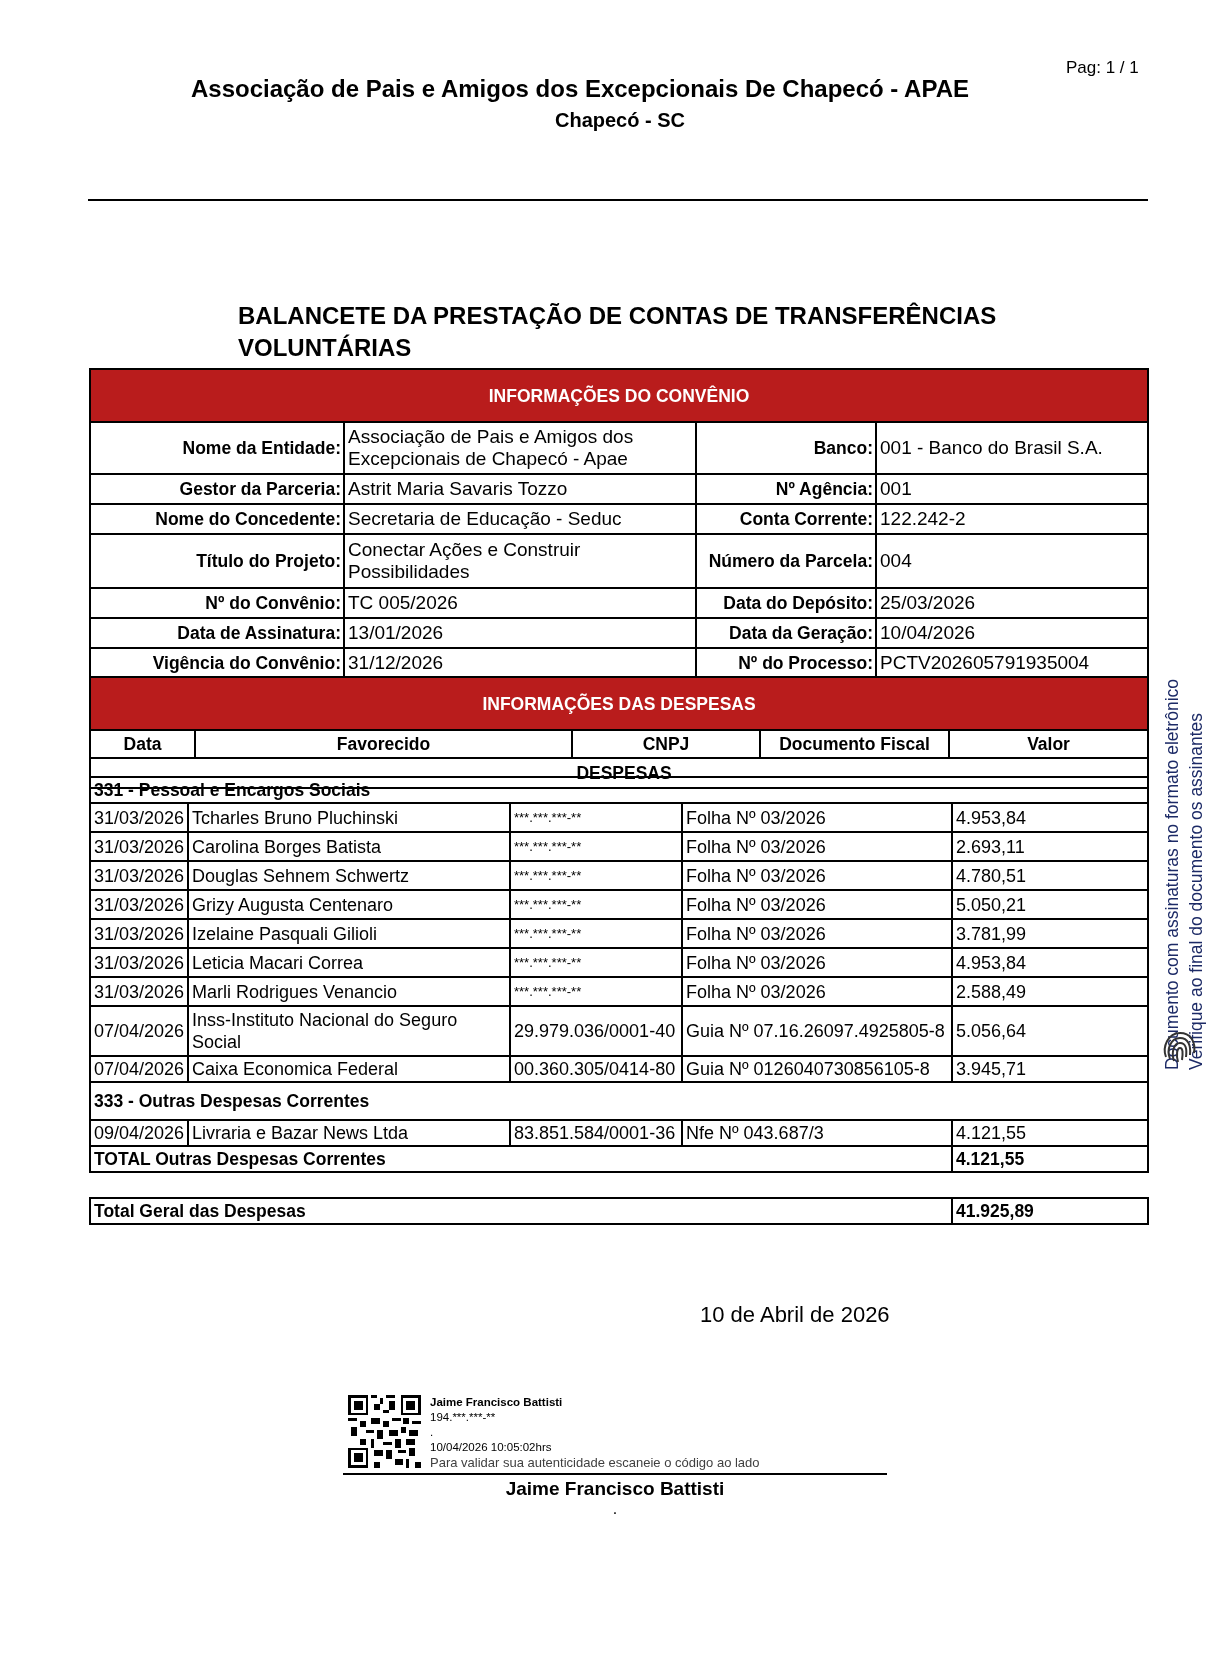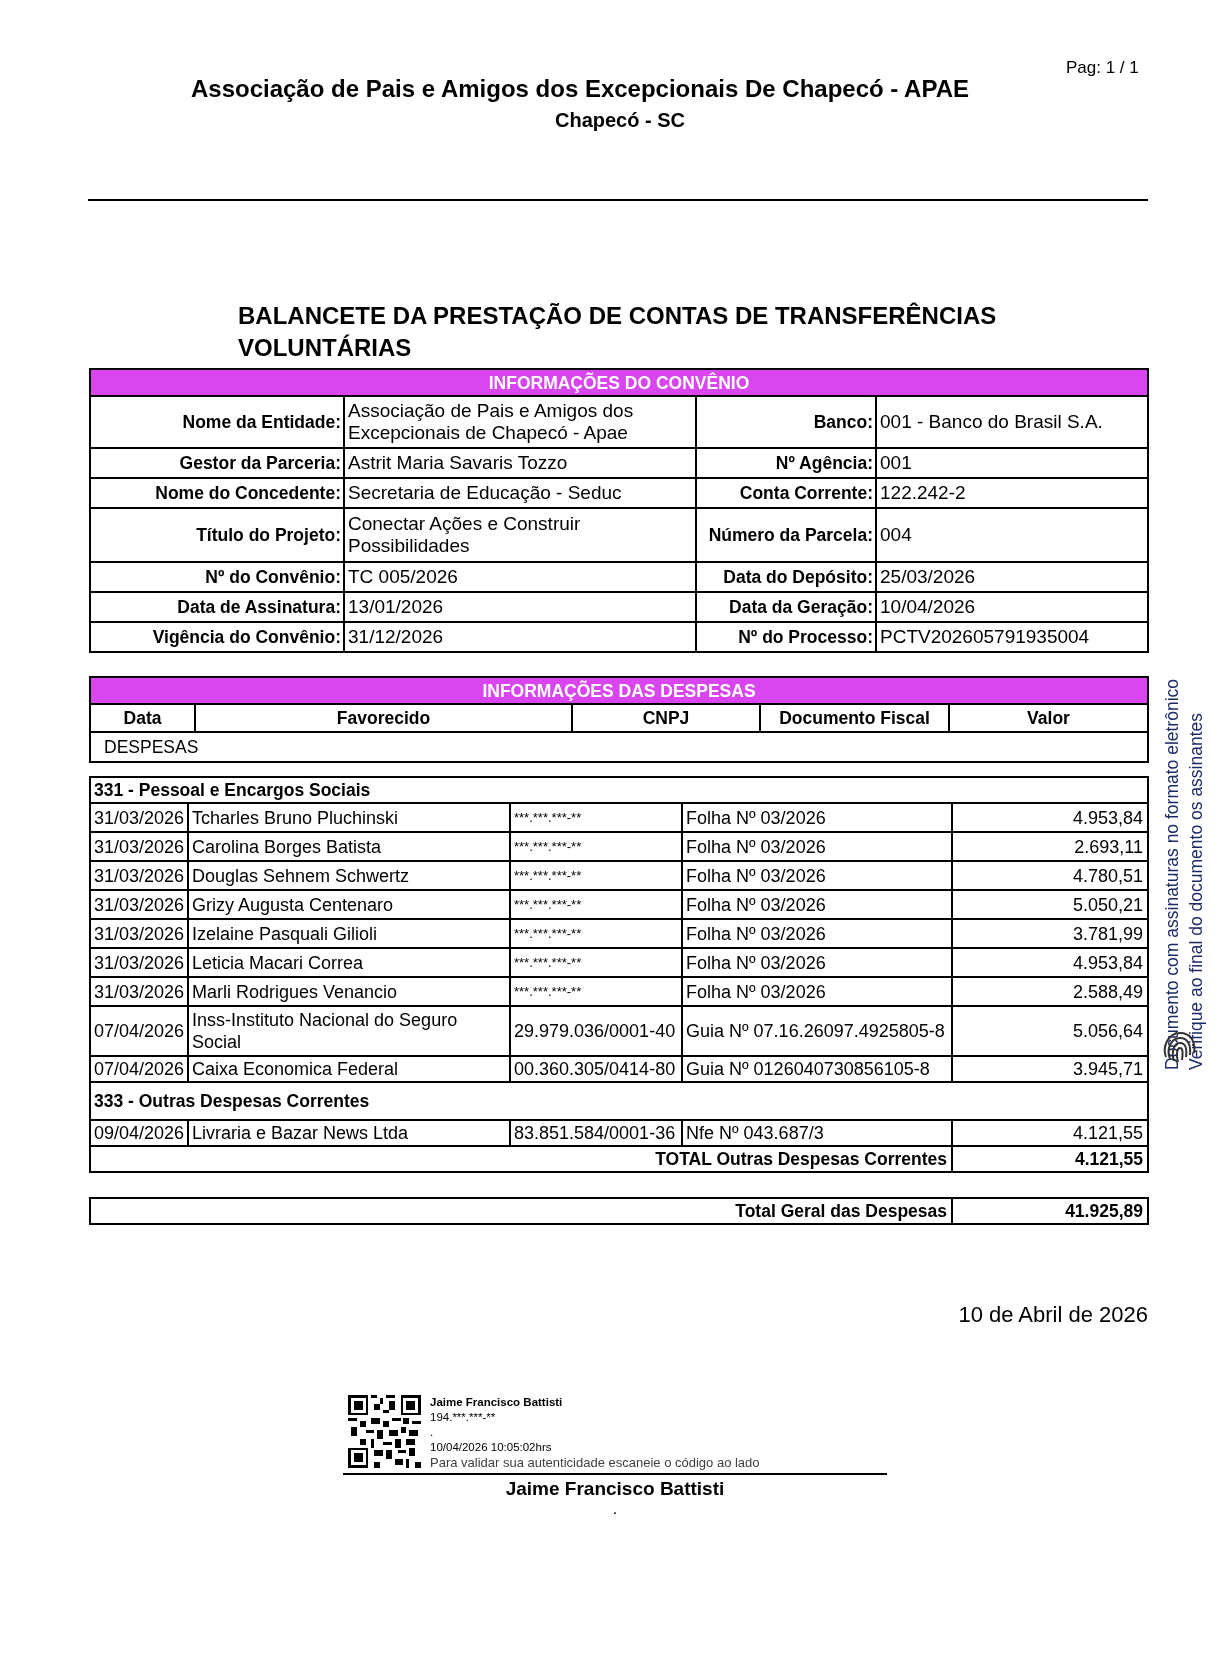--- a/index.html
+++ b/index.html
@@ -10,35 +10,35 @@
   .org-name { font-size: 24px; font-weight: bold; line-height: 30px; width: 860px; margin: 0 0 0 60px; }
   .org-city { font-size: 20px; font-weight: bold; margin-top: 4px; line-height: 24px; }
   .org-cnpj { font-size: 18px; line-height: 24px; margin-top: 2px; }
   .hdr-rule { position: absolute; left: 88px; width: 1060px; top: 199px; border-top: 2px solid #000; }
 
   .doc-title { position: absolute; left: 88px; width: 1060px; top: 300px; text-align: left;
                font-size: 24px; font-weight: bold; line-height: 32px; }
 
   table { border-collapse: collapse; position: absolute; left: 89px; width: 1058px; table-layout: fixed; }
   td, th { border: 2px solid #000; padding: 0 3px; font-size: 18.5px; line-height: 22px; vertical-align: middle; }
-  .bar { background: #d946ef; color: #fff; font-weight: bold; text-align: center; font-size: 17.5px; height: 25px; padding: 0; }
+  .bar { background: #b91c1c; color: #fff; font-weight: bold; text-align: center; font-size: 17.5px; height: 25px; padding: 13px; }
 
   .info td.lbl { text-align: right; font-weight: bold; font-size: 17.5px; padding-right: 2px; }
   .info td.val { text-align: left; padding-left: 3px; font-size: 19px; }
 
   .colhdr th { font-weight: bold; font-size: 17.5px; height: 26px; text-align: center; margin-left: 23px; }
-  .desp-lbl td { font-weight: normal; font-size: 17.5px; height: 28px; padding-left: 13px; }
+  .desp-lbl td { font-weight: bold; font-size: 17.5px; height: 28px; padding-left: 13px; text-align: center; }
 
   .rows td { font-size: 18px; height: 24px; }
-  .rows td.r { text-align: right; padding-right: 4px; }
+  .rows td.r { text-align: left; padding-right: 4px; }
   .rows td.cpf { font-size: 13px; vertical-align: top; padding-top: 3px; }
   .rows .grp td { font-weight: bold; font-size: 17.5px; margin-left: 17px; }
   .rows .tot td { font-weight: bold; font-size: 17.5px; }
 
-  .date-line { position: absolute; left: 700px; width: 448px; top: 1302px; text-align: right; font-size: 22px; }
+  .date-line { position: absolute; left: 700px; width: 448px; top: 1302px; text-align: left; font-size: 22px; }
 
   .sig-box { position: absolute; left: 348px; top: 1395px; width: 540px; height: 73px; }
   .qr { position: absolute; left: 0; top: 0; width: 73px; height: 73px; }
   .sig-info { position: absolute; left: 82px; top: 0; font-size: 11.5px; line-height: 15px; }
   .sig-info .nm { font-weight: bold; }
   .sig-info .note { color: #404040; font-size: 13px; }
   .sig-rule { position: absolute; left: 343px; width: 544px; top: 1473px; border-top: 2px solid #000; }
   .sig-name { position: absolute; left: 343px; width: 544px; top: 1478px; text-align: center; font-weight: bold; font-size: 19px; }
   .sig-dot { position: absolute; left: 343px; width: 544px; top: 1500px; text-align: center; font-size: 16px; }
 

